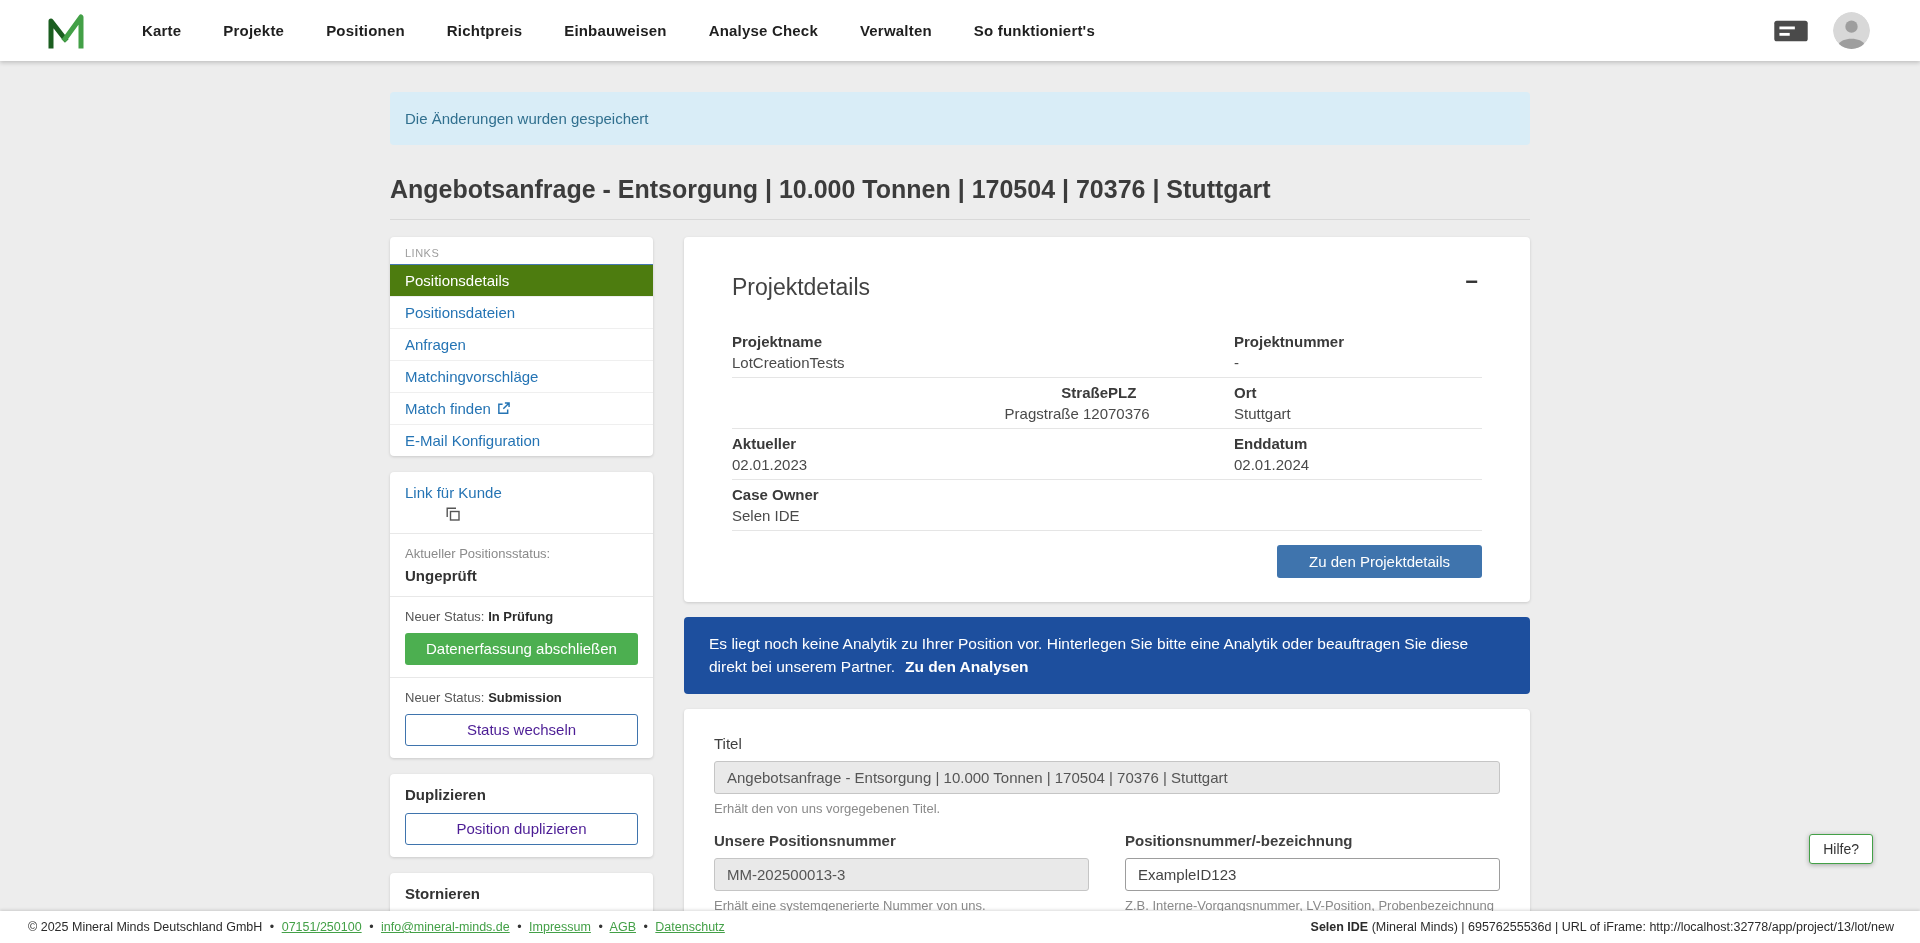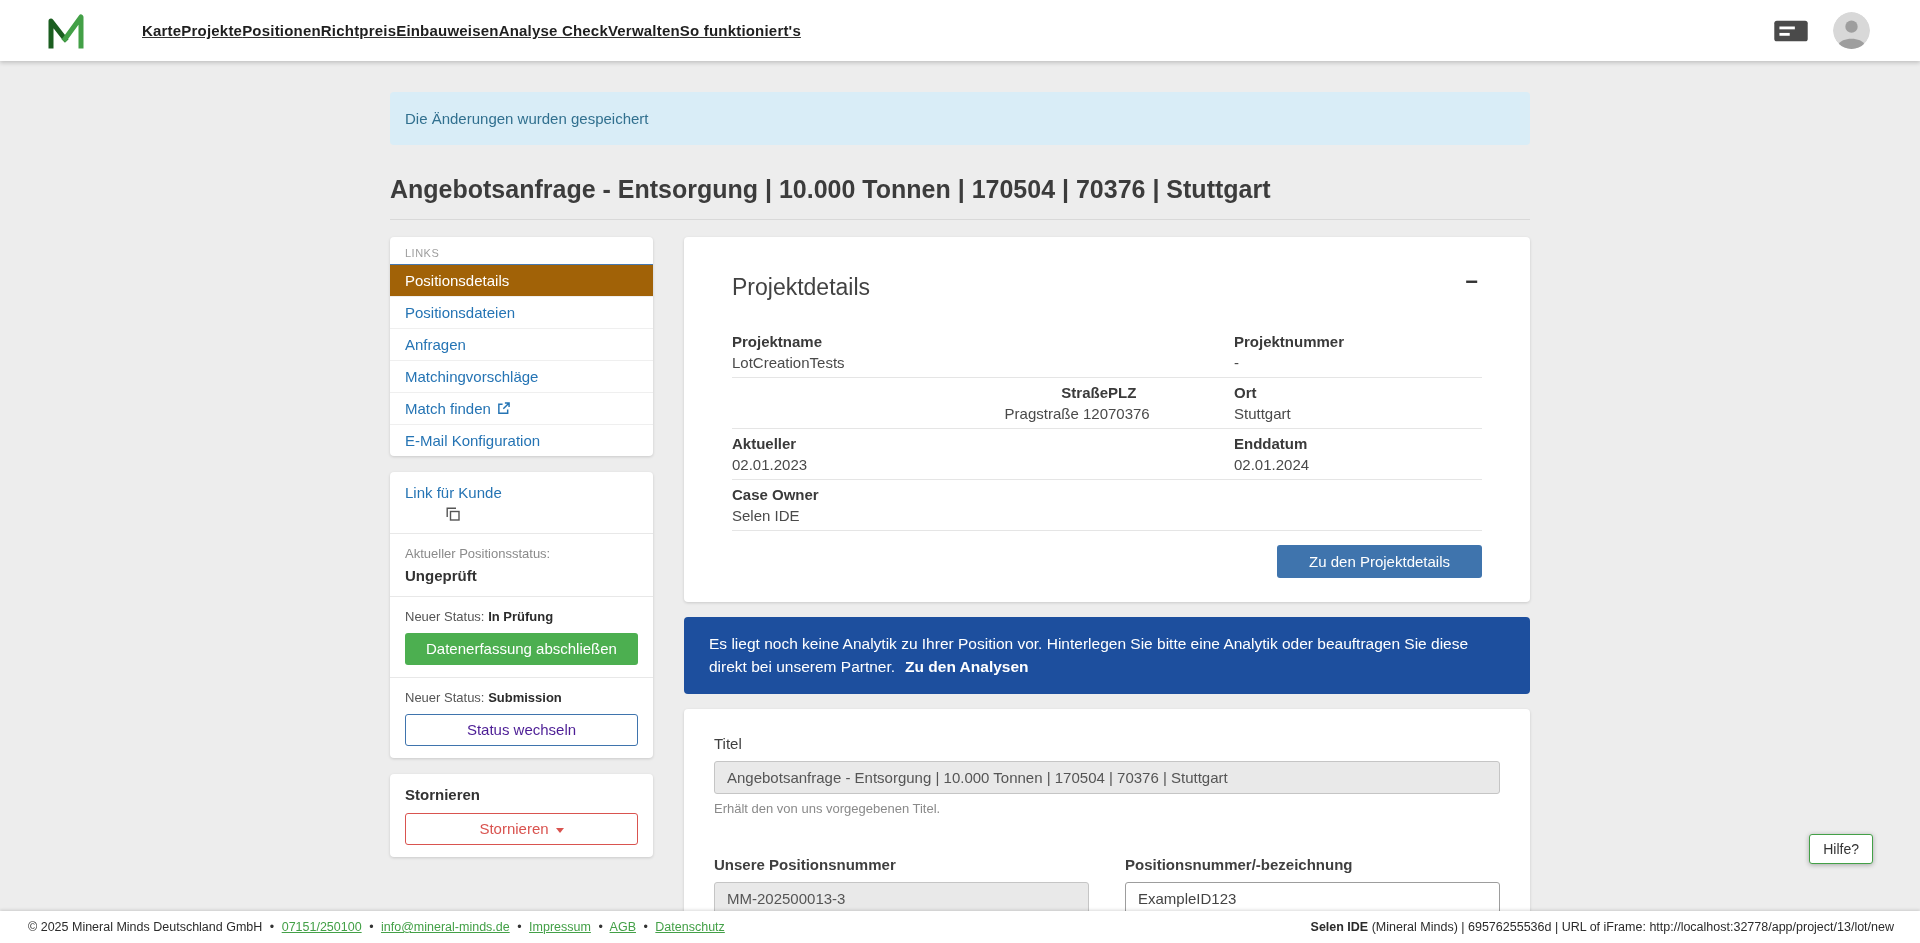--- a/index.html
+++ b/index.html
@@ -13,21 +13,21 @@
   }
   a { text-decoration:none; cursor:pointer; }
 
   
   .navbar {
     position:fixed; top:0; left:0; right:0; height:61px;
     background:#fff; box-shadow:0 2px 4px rgba(0,0,0,.18);
     display:flex; align-items:center; padding:0 50px 0 46px; z-index:100;
   }
   .logo { margin-right:56px; display:flex; align-items:center; cursor:pointer; }
-  .nav-items { display:flex; align-items:center;text-decoration:underline; }
+  .nav-items { display:flex; gap:42px; align-items:center; }
   .nav-item { font-size:15px; font-weight:700; color:#1f1f1f; letter-spacing:.2px; white-space:nowrap; }
   .nav-right { margin-left:auto; display:flex; align-items:center; gap:24px; }
   .nav-icon { cursor:pointer; display:flex; align-items:center; }
   .avatar { width:37px; height:37px; border-radius:50%; overflow:hidden; cursor:pointer; }
 
   
   .main-wrap { padding-top:61px; }
   .container { width:1140px; margin:0 auto; }
   .content-row { margin-top:17px; display:flex; gap:31px; align-items:flex-start; }
 
@@ -43,21 +43,21 @@
   .card { background:#fff; border-radius:4px; box-shadow:0 1px 3px rgba(0,0,0,.15); }
 
   
   .sidebar { width:263px; flex:none; }
   .sidebar .card { margin-bottom:16px; overflow:hidden; }
   .links-header { padding:10px 15px 5px; font-size:11px; color:#9e9e9e; letter-spacing:.5px; }
   .side-item {
     display:flex; align-items:center; gap:6px;
     padding:7px 15px; font-size:15px; color:#2574b4; border-top:1px solid #efefef;
   }
-  .side-item.active { background:#a16207; color:#fff; border-top-color:#4678b0; }
+  .side-item.active { background:#4d7c0f; color:#fff; border-top-color:#4678b0; }
   .side-section { padding:12px 15px; border-top:1px solid #e8e8e8; }
   .side-section:first-child { border-top:none; }
   .link-blue { color:#2574b4; font-size:15px; display:inline-flex; align-items:center; gap:6px;flex-direction:column; }
   .muted-small { font-size:13px; color:#8a8a8a; }
   .status-current { font-size:15px; font-weight:700; color:#333; margin-top:6px; }
   .new-status-line { font-size:13px; color:#555; margin-bottom:9px; }
   .new-status-line b { color:#2b2b2b; }
   .side-header { font-size:15px; font-weight:700; color:#333; margin-bottom:10px; }
   .pad { padding:12px 15px; }
 
@@ -105,21 +105,21 @@
   .form-card { margin-top:15px; padding:26px 30px 40px; }
   .form-label { display:block; font-size:15px; color:#3f3f3f; }
   .form-label.bold { font-weight:700; }
   .input {
     display:block; width:100%; margin-top:9px; height:33px; padding:0 12px;
     font-size:15px; border:1px solid #9d9d9d; border-radius:3px; color:#444;
     background:#fff; font-family:inherit;
   }
   .input:disabled { background:#e9e9e9; border-color:#c5c5c5; color:#555; }
   .helper { margin-top:7px; font-size:13px; color:#8a8a8a; }
-  .form-row { display:flex; gap:36px; margin-top:40px; }
+  .form-row { display:flex; gap:36px; margin-top:16px; }
   .form-col { flex:1; min-width:0; }
 
   
   .help-btn {
     position:fixed; right:47px; bottom:79px; z-index:90;
     background:#fff; border:1px solid #43a047; border-radius:3px;
     padding:6px 13px; font-size:14px; color:#333; font-family:inherit;
     box-shadow:0 1px 5px rgba(0,0,0,.3); cursor:pointer;
   }
   .footer {
@@ -218,20 +218,24 @@
           </div>
           <div class="side-section">
             <div class="new-status-line">
               <span>Neuer Status:</span>
               <b>Submission</b>
             </div>
             <button class="btn btn-outline-blue">Status wechseln</button>
           </div>
         </div>
 
+        <div class="card pad">
+          <div class="side-header">Duplizieren</div>
+          <button class="btn btn-outline-blue">Position duplizieren</button>
+        </div>
 
         <div class="card pad">
           <div class="side-header">Stornieren</div>
           <button class="btn btn-outline-red">
             <span>Stornieren</span><span class="caret"></span>
           </button>
         </div>
       </aside>
 
       <section class="main-col">

